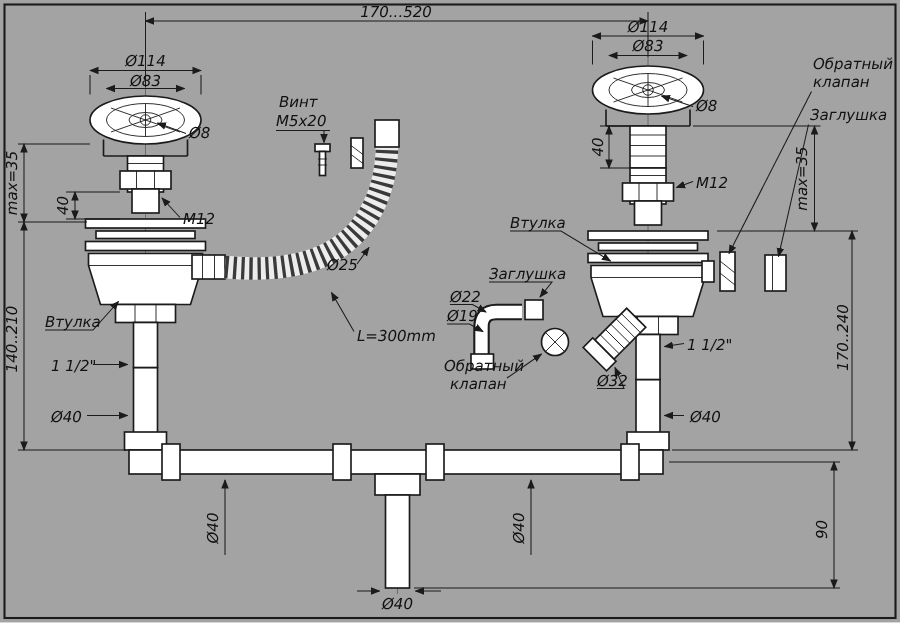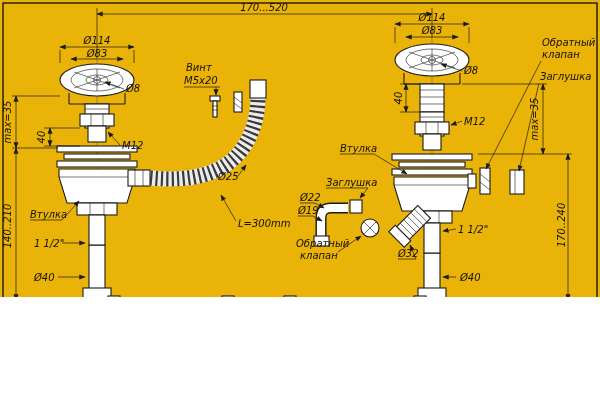--- a/index.html
+++ b/index.html
@@ -1,16 +1,16 @@
 <!DOCTYPE html>
 <html><head>
 <meta charset="utf-8">
 <style>
   html,body{margin:0;padding:0;background:#fff;}
-  #stage{position:relative;width:600px;height:297px;background:#eab308;overflow:hidden;}
+  #stage{position:relative;width:600px;height:415px;background:#a3a3a3;overflow:hidden;}
   svg{display:block;}
   .lbl{font:italic 10px "DejaVu Sans",sans-serif;fill:#111;}
   .s{stroke:#1b1b1b;fill:none;stroke-width:1.1;}
   .sf{fill:#ffffff;stroke:#1b1b1b;stroke-width:1.1;}
   .thin{stroke:#1b1b1b;fill:none;stroke-width:.6;}
   .d{stroke:#1b1b1b;fill:none;stroke-width:.7;}
   .cl{stroke:#555;fill:none;stroke-width:.5;stroke-dasharray:10 3 2 3;}
   .rib{stroke:#3a3a3a;fill:none;stroke-width:15;stroke-dasharray:2.2 3.2;}
   .ribbase{stroke:#ececec;fill:none;stroke-width:15;}
 </style>

